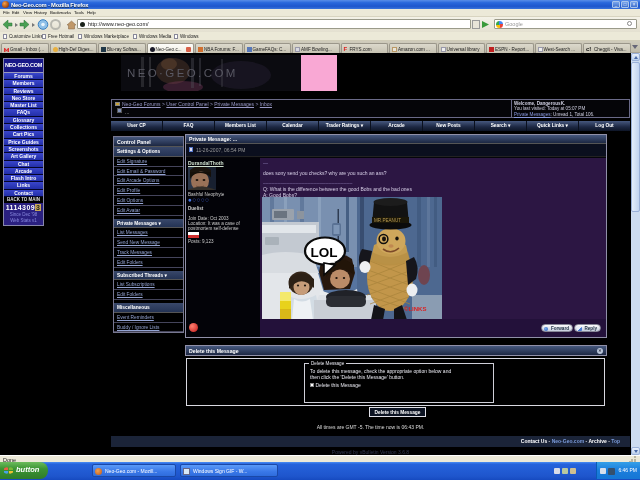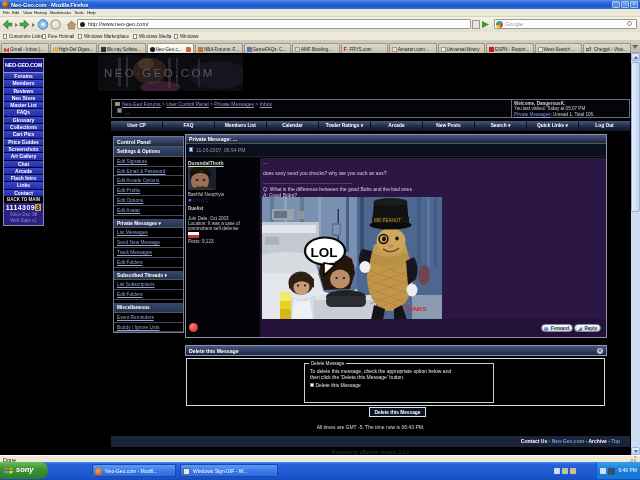--- a/index.html
+++ b/index.html
@@ -27,21 +27,21 @@
 #page{left:0;top:53px;width:640px;height:402px;background:#000;overflow:hidden}
 
 #sidebar{left:3px;top:5px;width:41px;border:1px solid #8888aa;background:#000}
 #sblogo{height:14px;background:#181888;border-bottom:1px solid #9999bb;color:#fff;text-align:center;font-weight:bold;font-size:5.5px;line-height:13px;letter-spacing:-0.3px}
 .sbb{height:7.3px;background:linear-gradient(180deg,#3a46cc,#222ea8);border-bottom:1px solid #05052a;color:#fff;font-weight:bold;font-size:5px;text-align:center;line-height:7px}
 #sbback{height:6px;background:#000;color:#ddd;font-size:4.5px;text-align:center;line-height:6px;font-weight:bold}
 #sbcount{height:9px;background:#2a2080;color:#fff;font-size:7px;font-weight:bold;text-align:center;line-height:9px;letter-spacing:0.4px}
 #sbcount b{background:#c8a858;color:#222;padding:0 1px}
 #sbstats{height:13px;background:#2a2080;color:#8888dd;font-size:4.5px;text-align:center;line-height:5.5px}
 
-#banner{left:98px;top:2px;width:145px;height:36px;background:#f9a8d4;overflow:hidden}
+#banner{left:121px;top:2px;width:216px;height:36px;background:#f9a8d4;overflow:hidden}
 
 #crumbbox{left:111px;top:46px;width:519px;height:19px;border:1px solid #6a6a88;background:#050508;font-size:5px;color:#9a9ac8}
 #welcomebox{right:-1px;top:-1px;width:119px;height:19px;border:1px solid #6a6a88;background:#050508;color:#cfcfe0;font-size:4.6px;padding:1px 2px;line-height:5.3px}
 
 #fnav{left:111px;top:68px;width:519px;height:10px;background:linear-gradient(180deg,#46587e,#1c2742 60%,#0e1527);display:flex}
 #fnav div{flex:1;border-right:1px solid #0a101e;color:#fff;font-weight:bold;font-size:4.8px;text-align:center;line-height:10px}
 
 #cpanel{left:113px;top:83px;width:71px;border:1px solid #777790;background:#000}
 #cphead{height:10px;background:linear-gradient(180deg,#46587e,#1c2742);border-bottom:1px solid #555;color:#fff;font-weight:bold;font-size:5.2px;line-height:10px;padding-left:3px}
 .cpcat{height:9.8px;background:linear-gradient(180deg,#39486a,#243354);border-bottom:1px solid #555;color:#fff;font-weight:bold;font-size:4.8px;line-height:10px;padding-left:3px}
@@ -416,21 +416,21 @@
       <rect x="5" y="0" width="2" height="2"></rect>
       <rect x="5" y="3" width="2" height="2"></rect>
       <rect x="2" y="3" width="2" height="2"></rect>
       <rect x="5" y="5" width="2" height="2"></rect>
       <rect x="2" y="5" width="2" height="2"></rect>
       <rect x="0" y="5" width="2" height="2"></rect>
     </g>
   </svg>
 
 <div class="ab" id="taskbar">
-  <div class="ab" id="startbtn">sony</div>
+  <div class="ab" id="startbtn">button</div>
   <svg class="ab" style="left:4px;top:4px" width="9" height="9" viewBox="0 0 11 11">
     <path d="M0 3 Q3 1 5 2 L5 5 L0 5 Z" fill="#e86048"></path>
       <path d="M6 2 Q9 1 11 3 L11 5 L6 5 Z" fill="#78b838"></path>
     <path d="M0 6 L5 6 L5 9 Q2 10 0 8 Z" fill="#48a0e8"></path>
       <path d="M6 6 L11 6 L11 8 Q8 10 6 9 Z" fill="#f0c030"></path>
   </svg>
   <div class="ab taskitem" style="left:92px;width:84px"><i class="ab" style="left:2px;top:3px;width:7px;height:7px;border-radius:50%;background:radial-gradient(circle at 40% 40%,#f0a050,#c05818)"></i>Neo-Geo.com - Mozill...</div>
   <div class="ab taskitem" style="left:180px;width:98px"><i class="ab" style="left:2px;top:3px;width:7px;height:7px;background:#d8e8f8;border:1px solid #668"></i>Windows Sign GIF - W...</div>
   <div class="ab" style="left:554px;top:6px;width:6px;height:6px;background:#d8dce8;border-radius:1px"></div>
   <div class="ab" style="left:562px;top:6px;width:6px;height:6px;background:#b8c8a0;border-radius:1px"></div>

